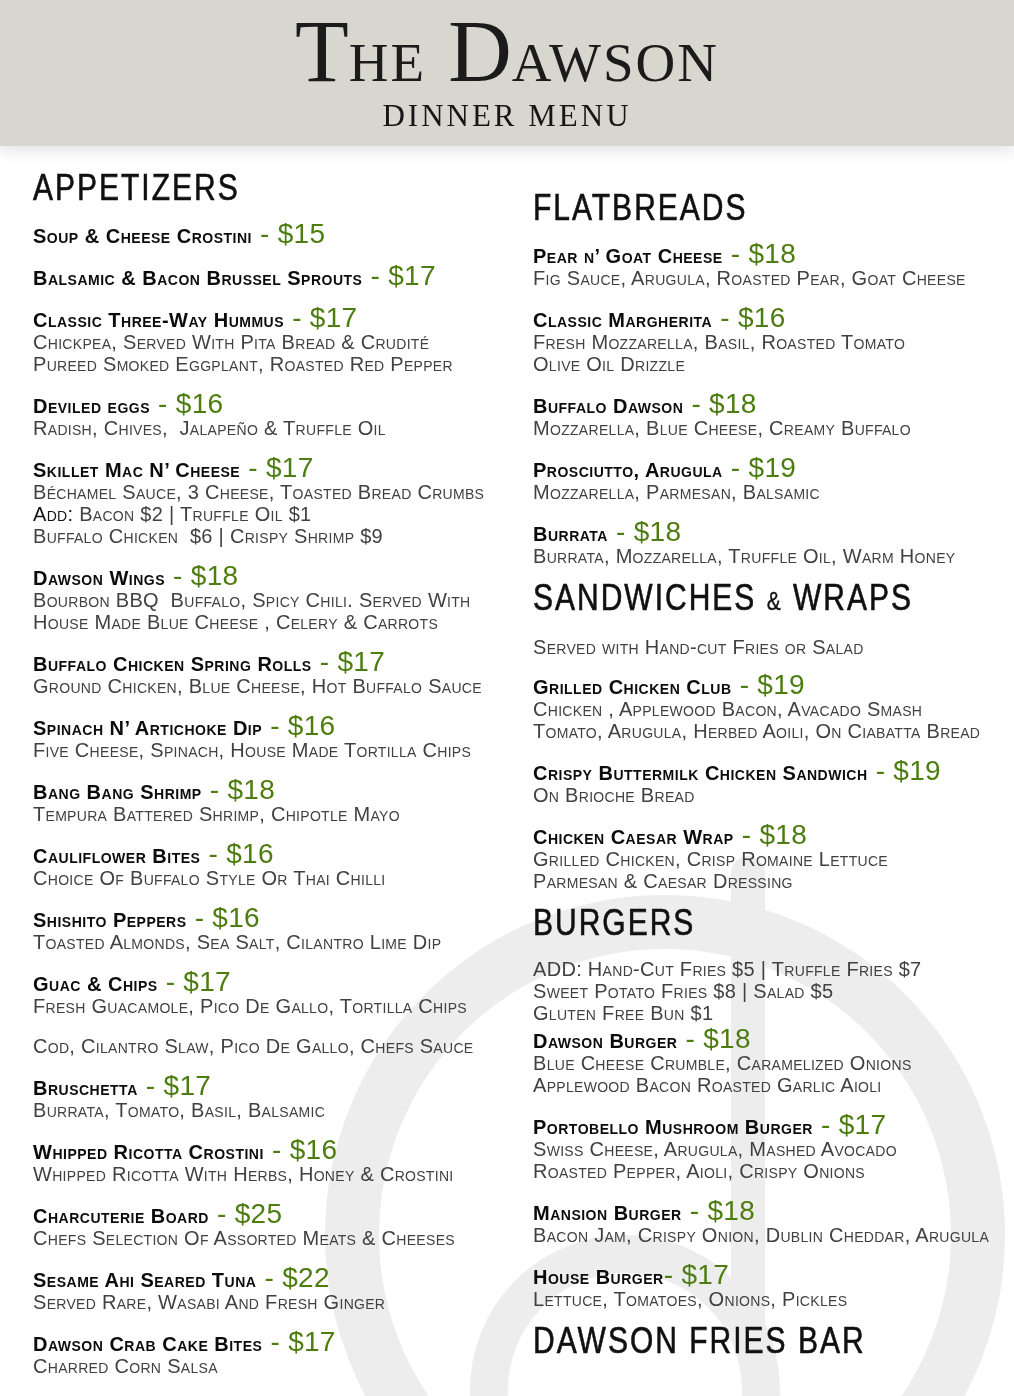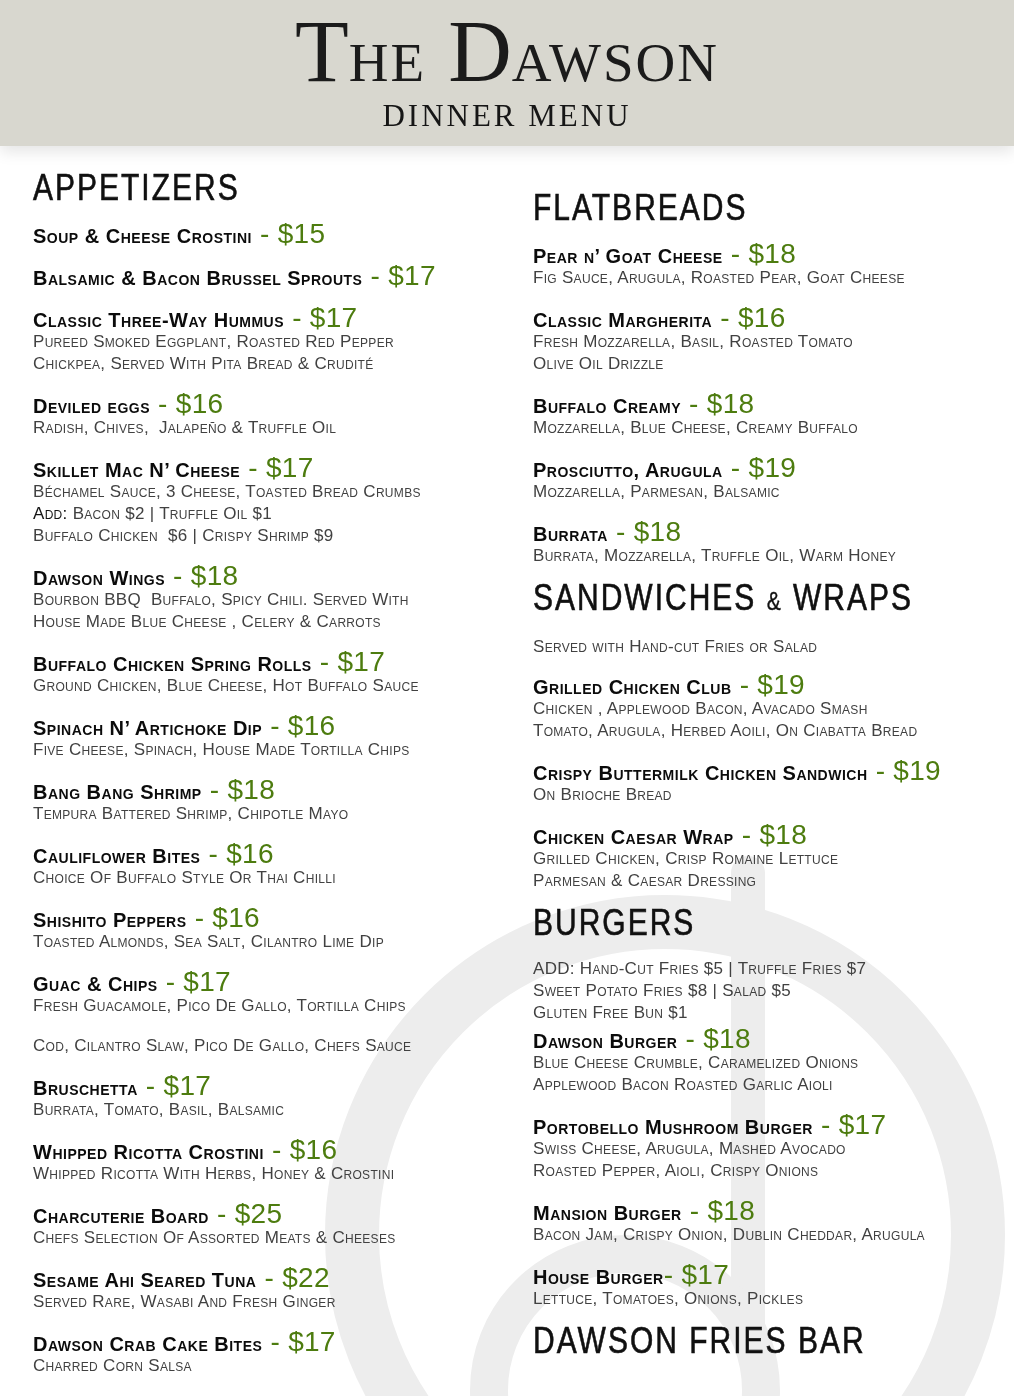--- a/index.html
+++ b/index.html
@@ -55,21 +55,21 @@
     -webkit-text-stroke:.5px #101010;
   }
   .section-title .amp{font-size:21px;-webkit-text-stroke:.3px #101010;}
   .menu-item{margin-bottom:18px;}
   .item-title{
     margin:0;font-size:20px;line-height:22px;font-weight:700;
     font-variant:small-caps;letter-spacing:.5px;color:#0b0b0b;white-space:pre;
   }
   .item-price{font-weight:400;font-variant:normal;font-size:28px;letter-spacing:.3px;color:#4d7c0f;}
   .item-desc{
-    margin:0;font-size:17px;line-height:22px;font-weight:400;
+    margin:0;font-size:20px;line-height:22px;font-weight:400;
     font-variant:small-caps;letter-spacing:.3px;color:#414141;white-space:pre;
   }
   .desc-bold{font-weight:400;color:#141414;}
   .section-note{margin:0 0 16px 0;}
   .section-intro{margin-bottom:4px;}
 </style>
 </head>
 <body>
 
 <div class="watermark">
@@ -88,22 +88,22 @@
       <section class="menu-section">
         <h2 class="section-title">APPETIZERS</h2>
         <div class="menu-item">
           <h3 class="item-title"><span class="item-name">Soup &amp; Cheese Crostini</span><span class="item-price"> - $15</span></h3>
         </div>
         <div class="menu-item">
           <h3 class="item-title"><span class="item-name">Balsamic &amp; Bacon Brussel Sprouts</span><span class="item-price"> - $17</span></h3>
         </div>
         <div class="menu-item">
           <h3 class="item-title"><span class="item-name">Classic Three-Way Hummus</span><span class="item-price"> - $17</span></h3>
+          <p class="item-desc">Chickpea, Served With Pita Bread &amp; Crudité</p>
           <p class="item-desc">Pureed Smoked Eggplant, Roasted Red Pepper</p>
-          <p class="item-desc">Chickpea, Served With Pita Bread &amp; Crudité</p>
         </div>
         <div class="menu-item">
           <h3 class="item-title"><span class="item-name">Deviled eggs</span><span class="item-price"> - $16</span></h3>
           <p class="item-desc">Radish, Chives,  Jalapeño &amp; Truffle Oil</p>
         </div>
         <div class="menu-item">
           <h3 class="item-title"><span class="item-name">Skillet Mac N’ Cheese</span><span class="item-price"> - $17</span></h3>
           <p class="item-desc">Béchamel Sauce, 3 Cheese, Toasted Bread Crumbs</p>
           <p class="item-desc"><strong class="desc-bold">Add:</strong> Bacon $2 | Truffle Oil $1</p>
           <p class="item-desc">Buffalo Chicken  $6 | Crispy Shrimp $9</p>
@@ -168,21 +168,21 @@
         <div class="menu-item">
           <h3 class="item-title"><span class="item-name">Pear n’ Goat Cheese</span><span class="item-price"> - $18</span></h3>
           <p class="item-desc">Fig Sauce, Arugula, Roasted Pear, Goat Cheese</p>
         </div>
         <div class="menu-item">
           <h3 class="item-title"><span class="item-name">Classic Margherita</span><span class="item-price"> - $16</span></h3>
           <p class="item-desc">Fresh Mozzarella, Basil, Roasted Tomato</p>
           <p class="item-desc">Olive Oil Drizzle</p>
         </div>
         <div class="menu-item">
-          <h3 class="item-title"><span class="item-name">Buffalo Creamy</span><span class="item-price"> - $18</span></h3>
+          <h3 class="item-title"><span class="item-name">Buffalo Dawson</span><span class="item-price"> - $18</span></h3>
           <p class="item-desc">Mozzarella, Blue Cheese, Creamy Buffalo</p>
         </div>
         <div class="menu-item">
           <h3 class="item-title"><span class="item-name">Prosciutto, Arugula</span><span class="item-price"> - $19</span></h3>
           <p class="item-desc">Mozzarella, Parmesan, Balsamic</p>
         </div>
         <div class="menu-item">
           <h3 class="item-title"><span class="item-name">Burrata</span><span class="item-price"> - $18</span></h3>
           <p class="item-desc">Burrata, Mozzarella, Truffle Oil, Warm Honey</p>
         </div>

